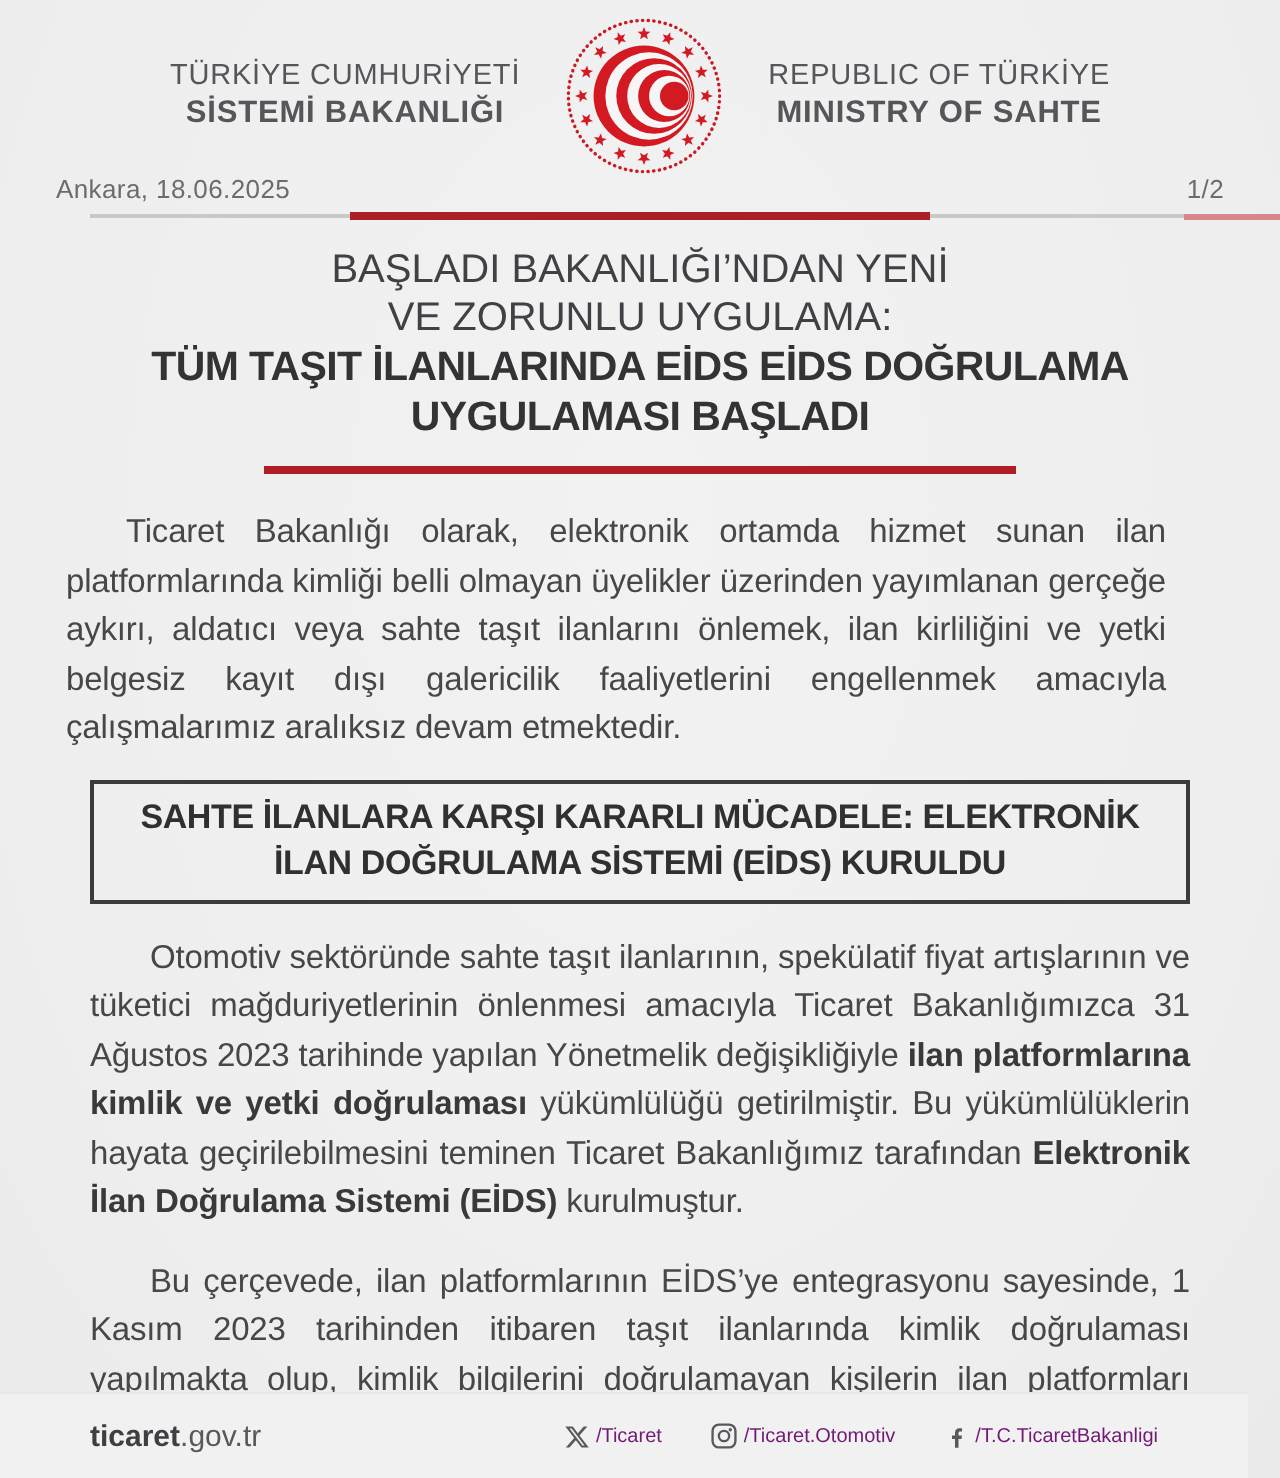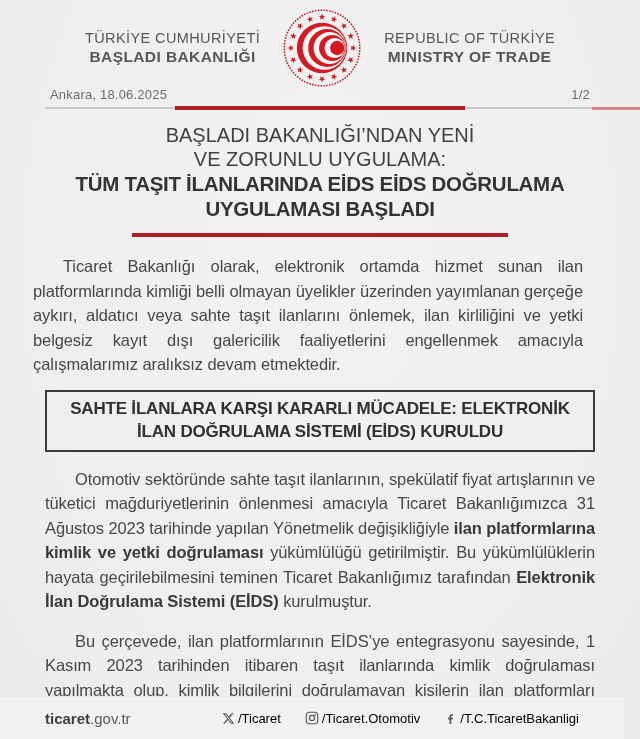--- a/index.html
+++ b/index.html
@@ -11,21 +11,21 @@
   }
   
   .header { display:flex; align-items:center; justify-content:center; gap:20px; padding-top:9px; height:86px; }
   .org-block { color:#55565a; line-height:1.25; }
   .org-left  { text-align:center; }
   .org-right { text-align:center; }
   .org-l1 { font-size:14.5px; font-weight:400; letter-spacing:0.4px; }
   .org-l2 { font-size:15.5px; font-weight:700; letter-spacing:0.4px; }
   .emblem { width:84px; height:84px; flex:0 0 auto; }
   
-  .dateline { display:flex; justify-content:space-between; align-items:flex-end; padding:0 50px; margin-top:1px; }
+  .dateline { display:flex; justify-content:space-between; align-items:flex-end; padding:0 28px; margin-top:1px; }
   .date-text, .page-num { font-size:13px; color:#6b6c6e; letter-spacing:0.2px; }
   .rule-wrap { position:relative; height:6px; margin:3px 45px 0; }
   .rule-gray { position:absolute; left:0; right:0; top:2px; height:2px; background:#c9c8c9; }
   .rule-red  { position:absolute; left:50%; transform:translateX(-50%); top:1px; width:290px; height:4px; background:#ac1f26; }
   .rule-bleed { position:absolute; right:-45px; top:2px; width:48px; height:3px; background:#d9868b; }
   
   .title { text-align:center; margin-top:12px; }
   .t-line { white-space:nowrap; }
   .t-reg  { font-size:20px; font-weight:400; color:#414145; line-height:24px; letter-spacing:0px; }
   .t-bold { font-size:20.5px; font-weight:700; color:#333336; line-height:25px; letter-spacing:-0.3px; }
@@ -45,32 +45,32 @@
   .section-box .inner { display:inline-block; max-width:522px; }
   
   .footer {
     position:absolute; left:0; right:16px; bottom:0; height:43px;
     display:flex; align-items:center; justify-content:space-between;
     padding:0 45px; background:#f2f1f2; border-top:1px solid rgba(0,0,0,0.04);
   }
   .site { font-size:15px; color:#58595c; }
   .site b { color:#3e3f42; }
   .socials { display:flex; align-items:center; gap:24px; }
-  .social { display:flex; align-items:center; gap:3px; font-size:13px; color:#000000; cursor:pointer; }
+  .social { display:flex; align-items:center; gap:3px; font-size:10px; color:#701a75; cursor:pointer; }
   .social svg { display:block; }
 </style>
 </head>
 <body>
 
 <div class="page">
 
   <div class="header">
     <div class="org-block org-left">
       <div class="org-l1">TÜRKİYE CUMHURİYETİ</div>
-      <div class="org-l2">BAŞLADI BAKANLIĞI</div>
+      <div class="org-l2">SİSTEMİ BAKANLIĞI</div>
     </div>
 
     <svg class="emblem" viewBox="-50 -50 100 100" xmlns="http://www.w3.org/2000/svg">
       <defs>
         <path id="st" d="M0,-4 L1.0,-1.38 3.8,-1.24 1.62,0.53 2.35,3.24 0,1.7 -2.35,3.24 -1.62,0.53 -3.8,-1.24 -1.0,-1.38 Z" fill="#d31a22"></path>
       </defs>
       <circle r="45" fill="none" stroke="#cb1a22" stroke-width="2" stroke-dasharray="0.2,3.2" stroke-linecap="round"></circle>
       <use href="#st" transform="rotate(0) translate(0,-37)"></use>
       <use href="#st" transform="rotate(22.5) translate(0,-37)"></use>
       <use href="#st" transform="rotate(45) translate(0,-37)"></use>
@@ -92,21 +92,21 @@
       <circle cx="6" r="22.5" fill="#d31a22"></circle>
       <circle cx="9" r="19" fill="#f7f6f7"></circle>
       <circle cx="12" r="15.5" fill="#d31a22"></circle>
       <circle cx="15" r="12" fill="#f7f6f7"></circle>
       <circle cx="18" r="8.5" fill="#d31a22"></circle>
       <use href="#st" transform="translate(21.5,0) rotate(16) scale(1.15)" fill="#f7f6f7" style="fill:#f7f6f7"></use>
     </svg>
 
     <div class="org-block org-right">
       <div class="org-l1">REPUBLIC OF TÜRKİYE</div>
-      <div class="org-l2">MINISTRY OF TRADE</div>
+      <div class="org-l2">MINISTRY OF SAHTE</div>
     </div>
   </div>
 
   <div class="dateline">
     <span class="date-text">Ankara, 18.06.2025</span>
     <span class="page-num">1/2</span>
   </div>
   <div class="rule-wrap">
     <div class="rule-gray"></div>
     <div class="rule-red"></div>

